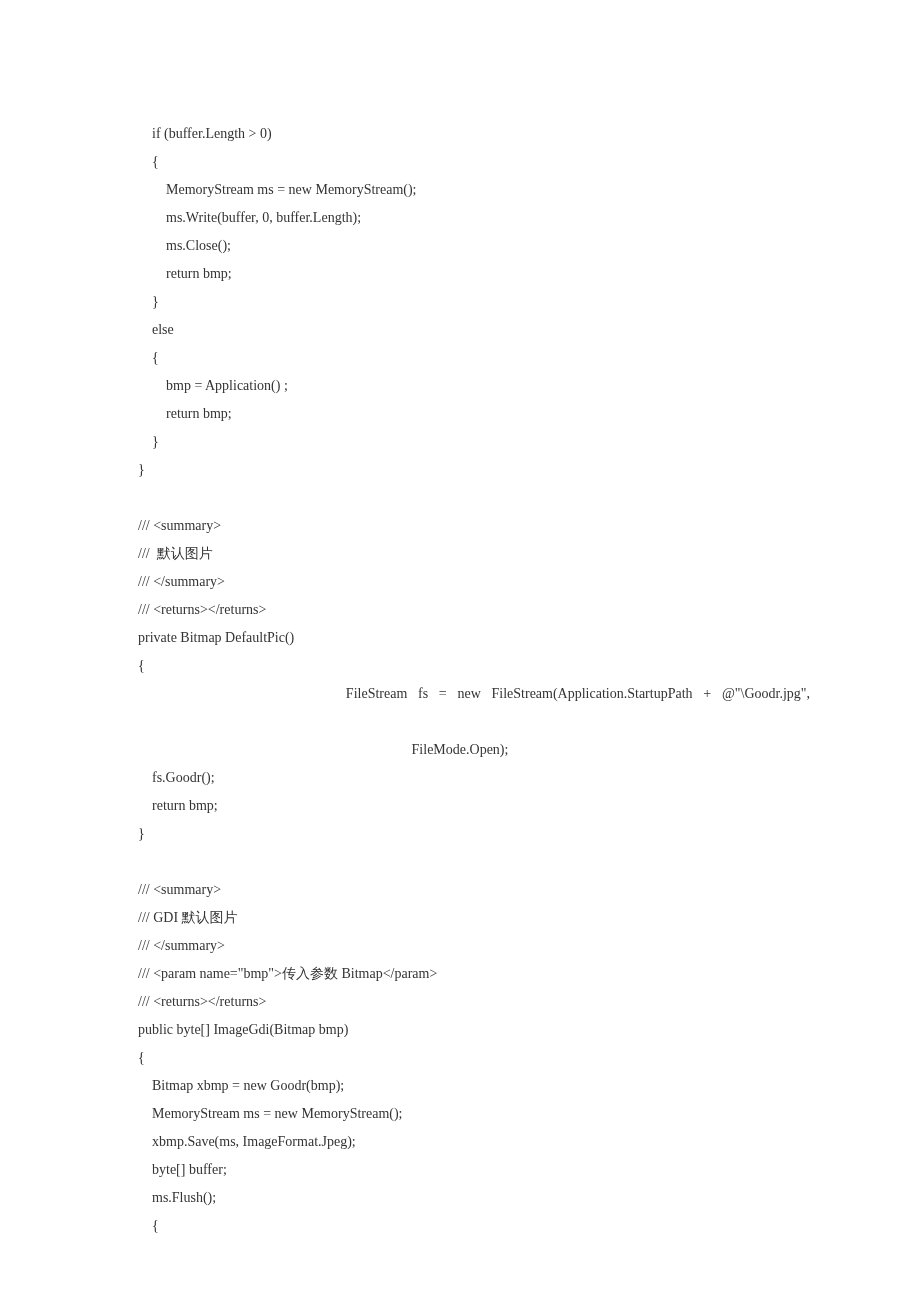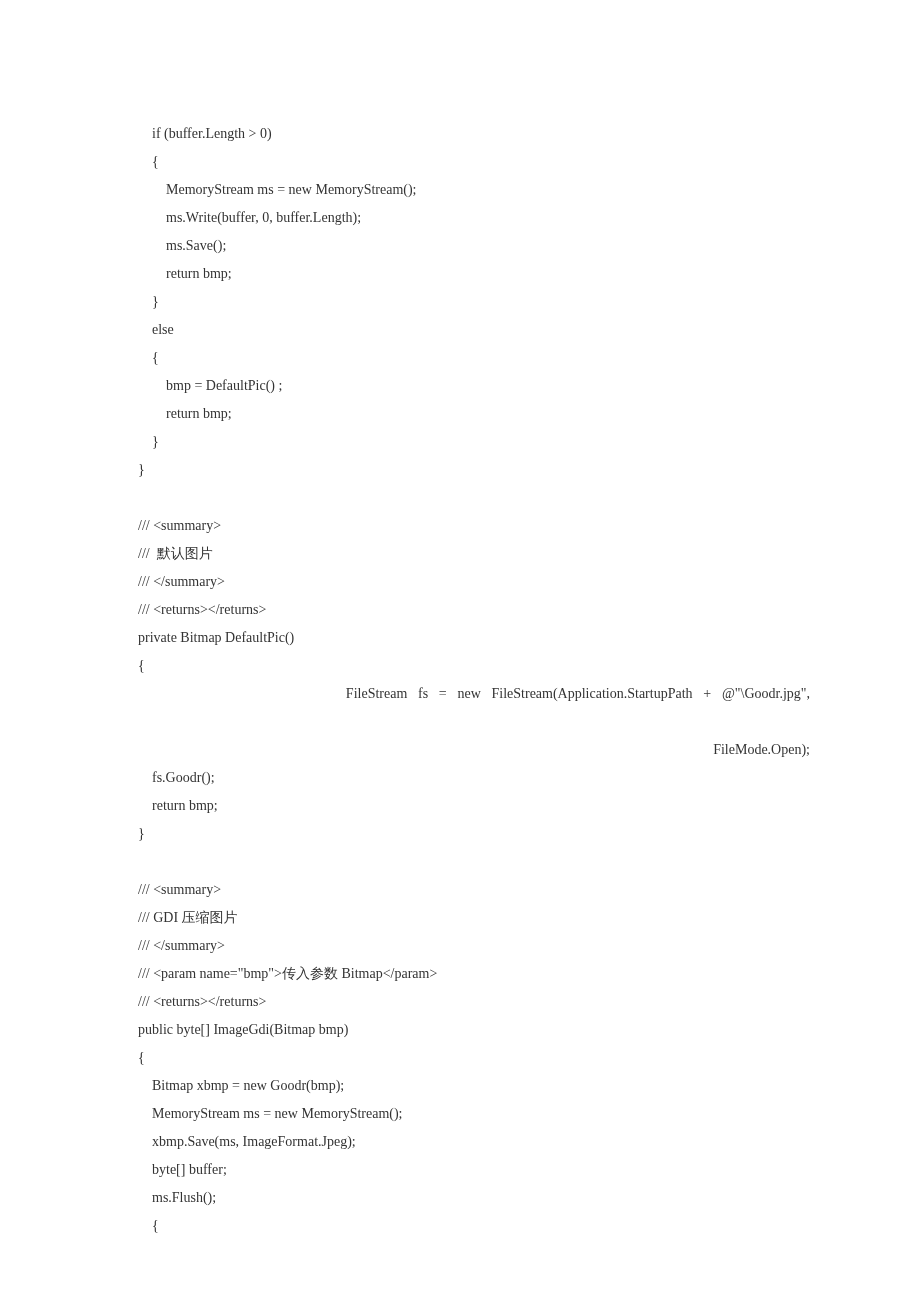--- a/index.html
+++ b/index.html
@@ -25,56 +25,56 @@
       text-align: justify;
       text-align-last: justify;
     }
     .justified::after{
       content:"";
       display:inline-block;
       width:100%;
     }
     .continued {
       white-space: pre;
-      text-align: right;
+      text-align: center;
       padding-left: 0;
     }
   </style>
 </head>
 <body>
 
 <div id="code-container">
     <div class="code-line">            if (buffer.Length &gt; 0)</div>
     <div class="code-line">            {</div>
     <div class="code-line">                MemoryStream ms = new MemoryStream();</div>
     <div class="code-line">                ms.Write(buffer, 0, buffer.Length);</div>
-    <div class="code-line">                ms.Save();</div>
+    <div class="code-line">                ms.Close();</div>
     <div class="code-line">                return bmp;</div>
     <div class="code-line">            }</div>
     <div class="code-line">            else</div>
     <div class="code-line">            {</div>
-    <div class="code-line">                bmp = DefaultPic() ;</div>
+    <div class="code-line">                bmp = Application() ;</div>
     <div class="code-line">                return bmp;</div>
     <div class="code-line">            }</div>
     <div class="code-line">        }</div>
     <div class="code-line">&nbsp;</div>
     <div class="code-line">        /// &lt;summary&gt;</div>
     <div class="code-line">        ///  默认图片</div>
     <div class="code-line">        /// &lt;/summary&gt;</div>
     <div class="code-line">        /// &lt;returns&gt;&lt;/returns&gt;</div>
     <div class="code-line">        private Bitmap DefaultPic()</div>
     <div class="code-line">        {</div>
     <div class="justified">&nbsp;&nbsp;&nbsp;&nbsp;&nbsp;&nbsp;&nbsp;&nbsp;&nbsp;&nbsp;&nbsp;&nbsp;&nbsp;&nbsp;&nbsp;&nbsp;&nbsp;&nbsp;&nbsp;&nbsp;&nbsp;&nbsp;FileStream fs = new FileStream(Application.StartupPath + @"\Goodr.jpg",</div>
     <div class="continued">FileMode.Open);</div>
     <div class="code-line">            fs.Goodr();</div>
     <div class="code-line">            return bmp;</div>
     <div class="code-line">        }</div>
     <div class="code-line">&nbsp;</div>
     <div class="code-line">        /// &lt;summary&gt;</div>
-    <div class="code-line">        /// GDI 压缩图片</div>
+    <div class="code-line">        /// GDI 默认图片</div>
     <div class="code-line">        /// &lt;/summary&gt;</div>
     <div class="code-line">        /// &lt;param name="bmp"&gt;传入参数 Bitmap&lt;/param&gt;</div>
     <div class="code-line">        /// &lt;returns&gt;&lt;/returns&gt;</div>
     <div class="code-line">        public byte[] ImageGdi(Bitmap bmp)</div>
     <div class="code-line">        {</div>
     <div class="code-line">            Bitmap xbmp = new Goodr(bmp);</div>
     <div class="code-line">            MemoryStream ms = new MemoryStream();</div>
     <div class="code-line">            xbmp.Save(ms, ImageFormat.Jpeg);</div>
     <div class="code-line">            byte[] buffer;</div>
     <div class="code-line">            ms.Flush();</div>

